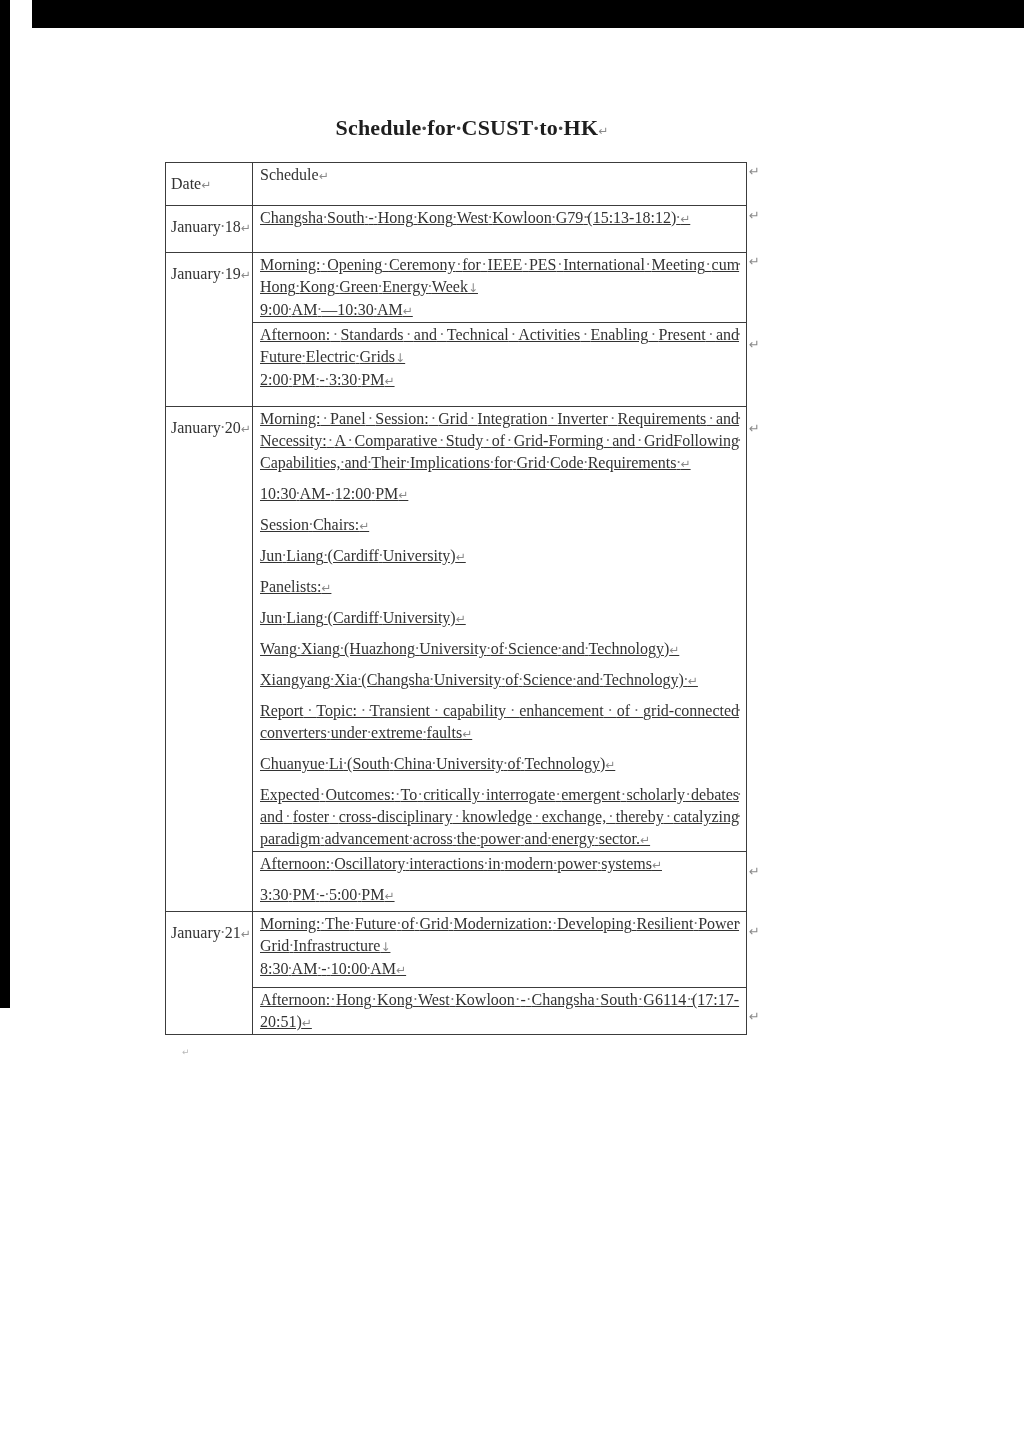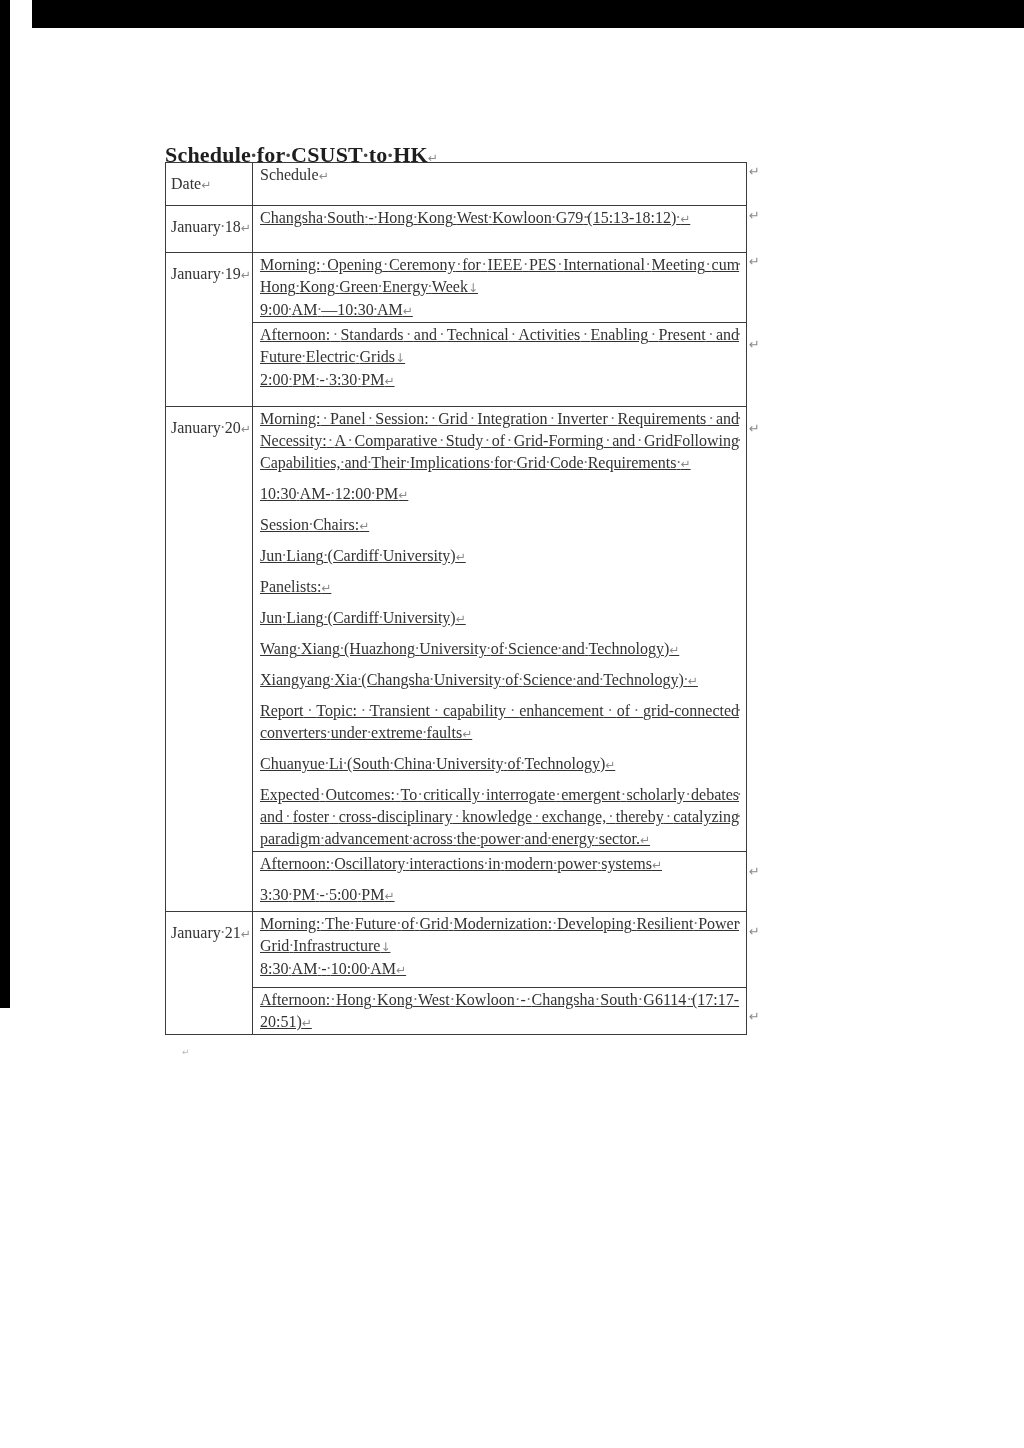--- a/index.html
+++ b/index.html
@@ -5,22 +5,22 @@
   html,body { margin:0; padding:0; background:#ffffff; }
   .page {
     position:relative; width:1024px; height:1448px; background:#ffffff;
     font-family:"Liberation Serif","DejaVu Serif",serif; color:#333;
     overflow:hidden;
   }
   .bar-top { position:absolute; left:32px; top:0; width:992px; height:28px; background:#000; }
   .bar-left { position:absolute; left:0; top:0; width:10px; height:1008px; background:#000; }
 
   .title {
-    position:absolute; left:165px; top:142px; width:614px;
-    margin:0; text-align:left;
+    position:absolute; left:165px; top:115px; width:614px;
+    margin:0; text-align:center;
     font-size:22px; font-weight:bold; color:#1e1e1e;
     letter-spacing:0.2px;
   }
   .title .sp::before { color:#4a4a4a; }
 
   table.sched {
     position:absolute; left:165px; top:162px;
     width:581px; border-collapse:collapse; table-layout:fixed;
   }
   table.sched col.c1 { width:87px; }

